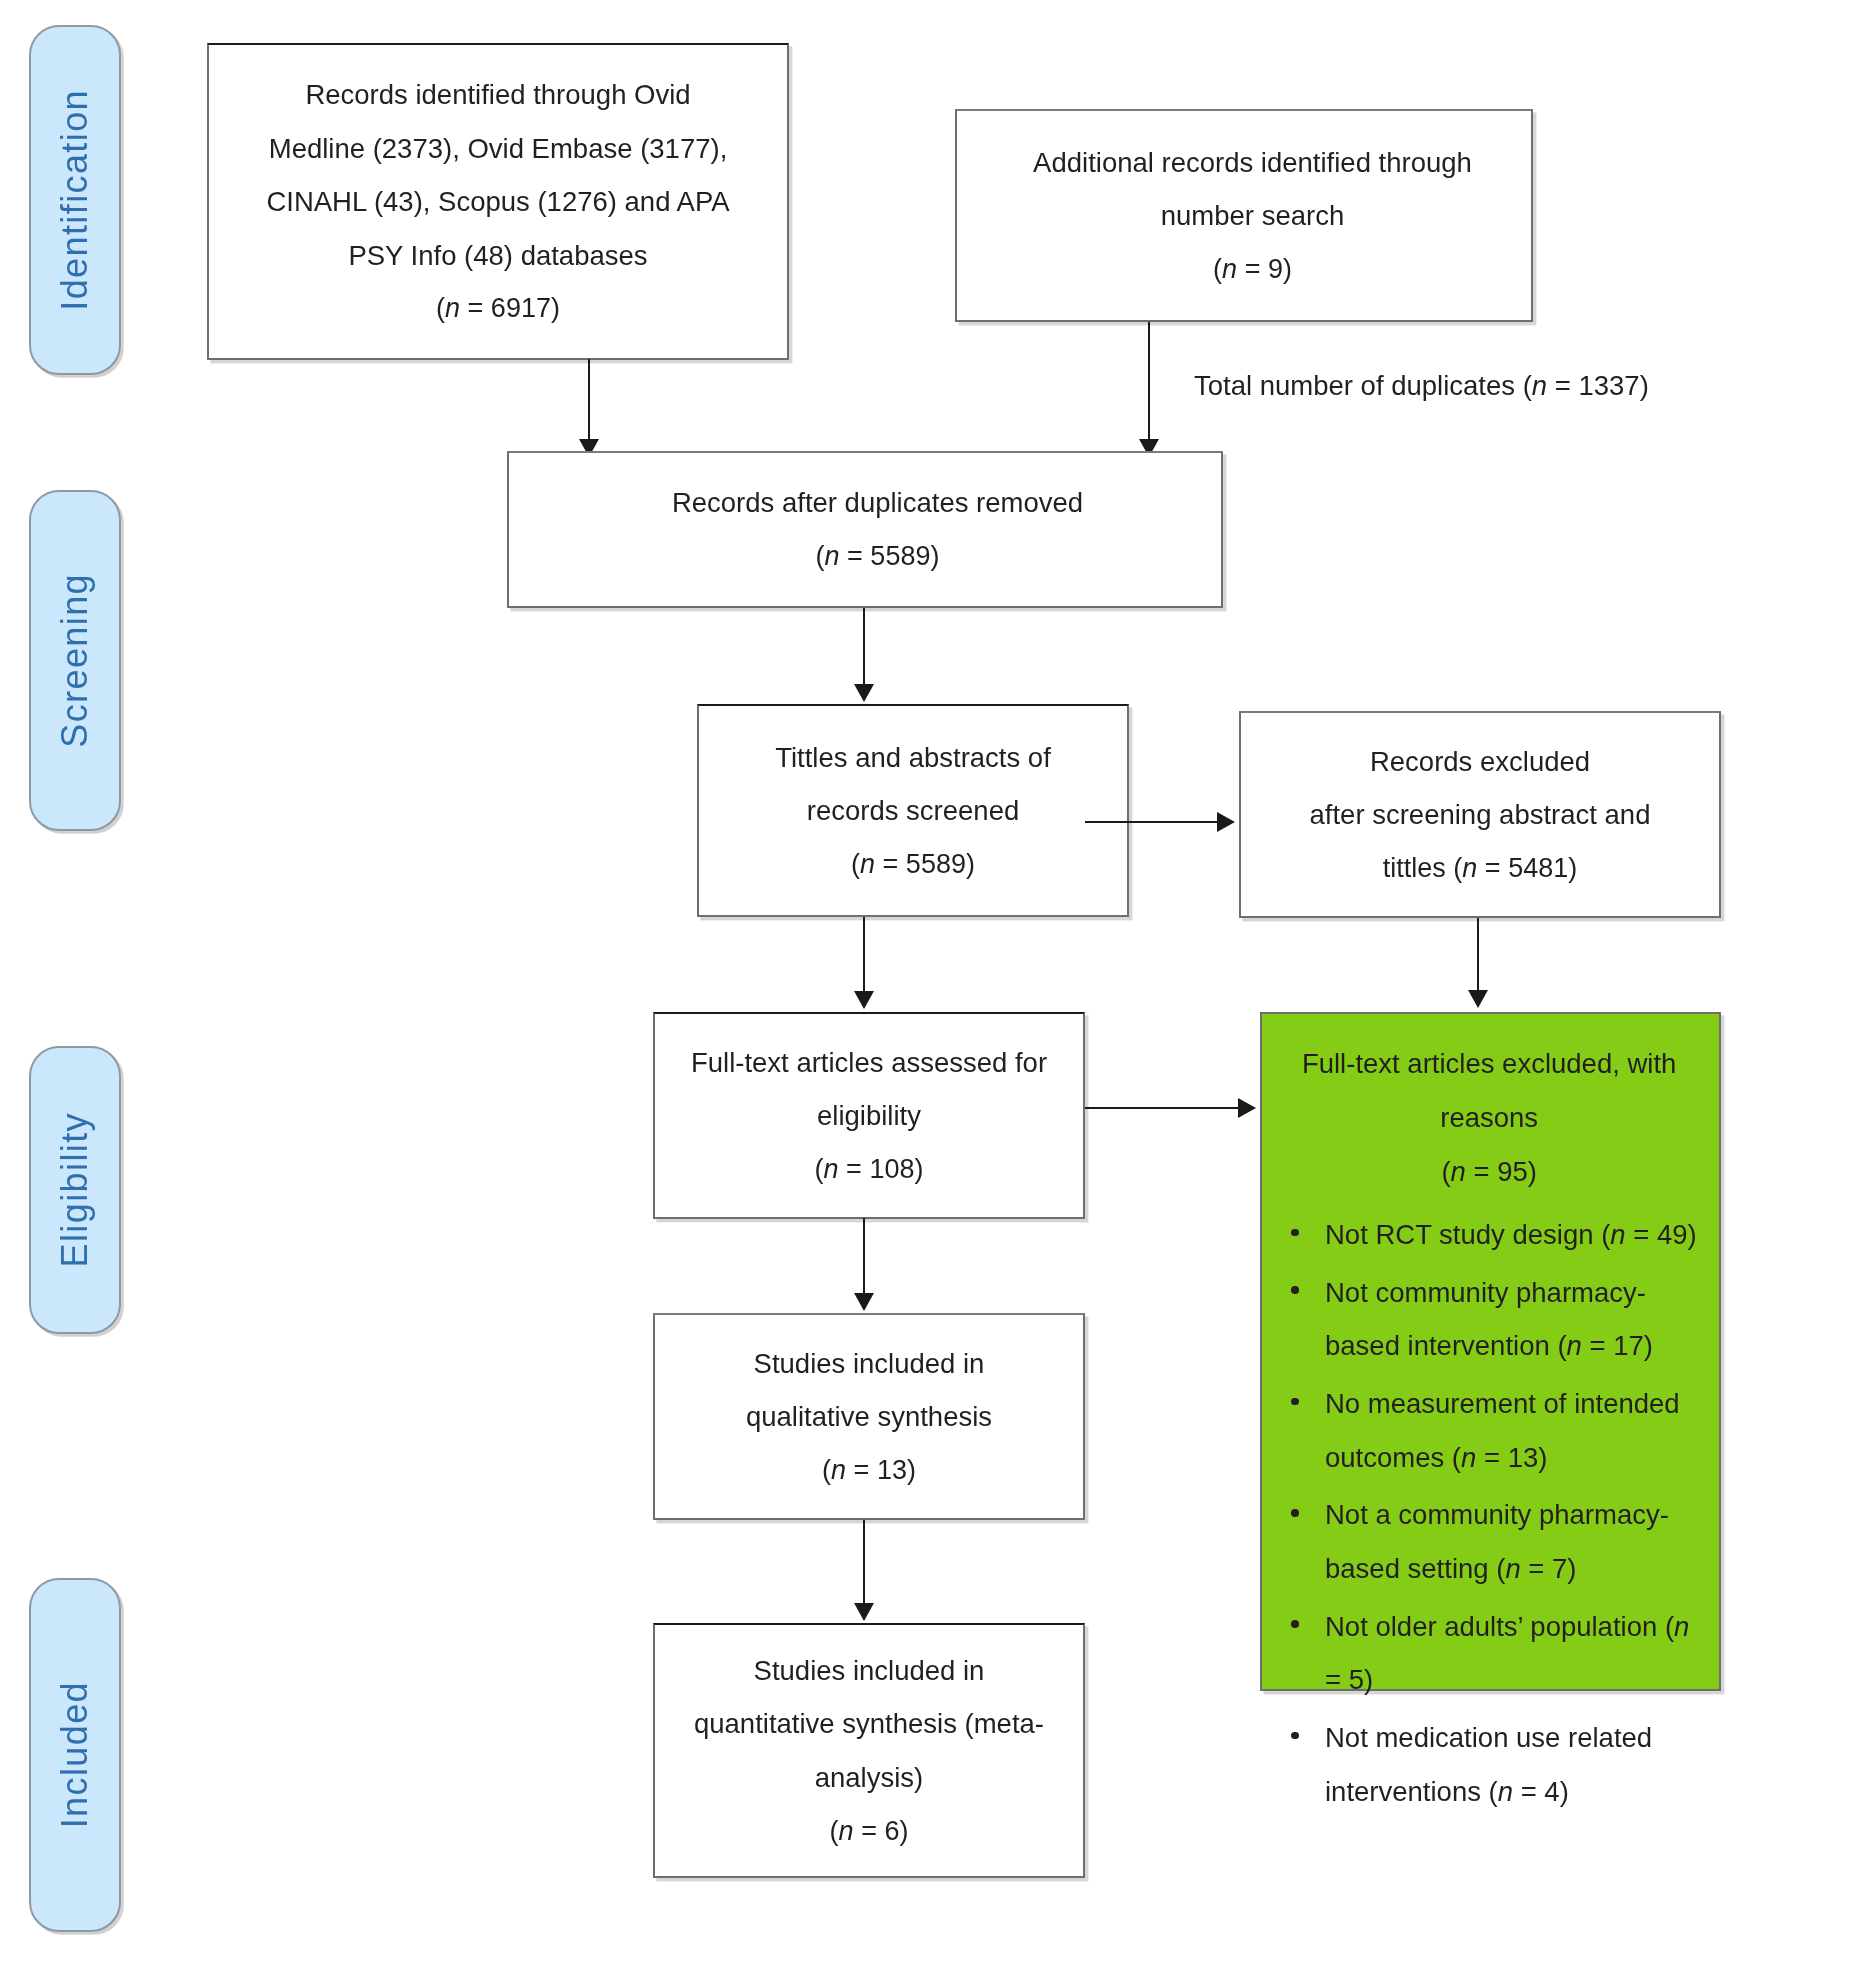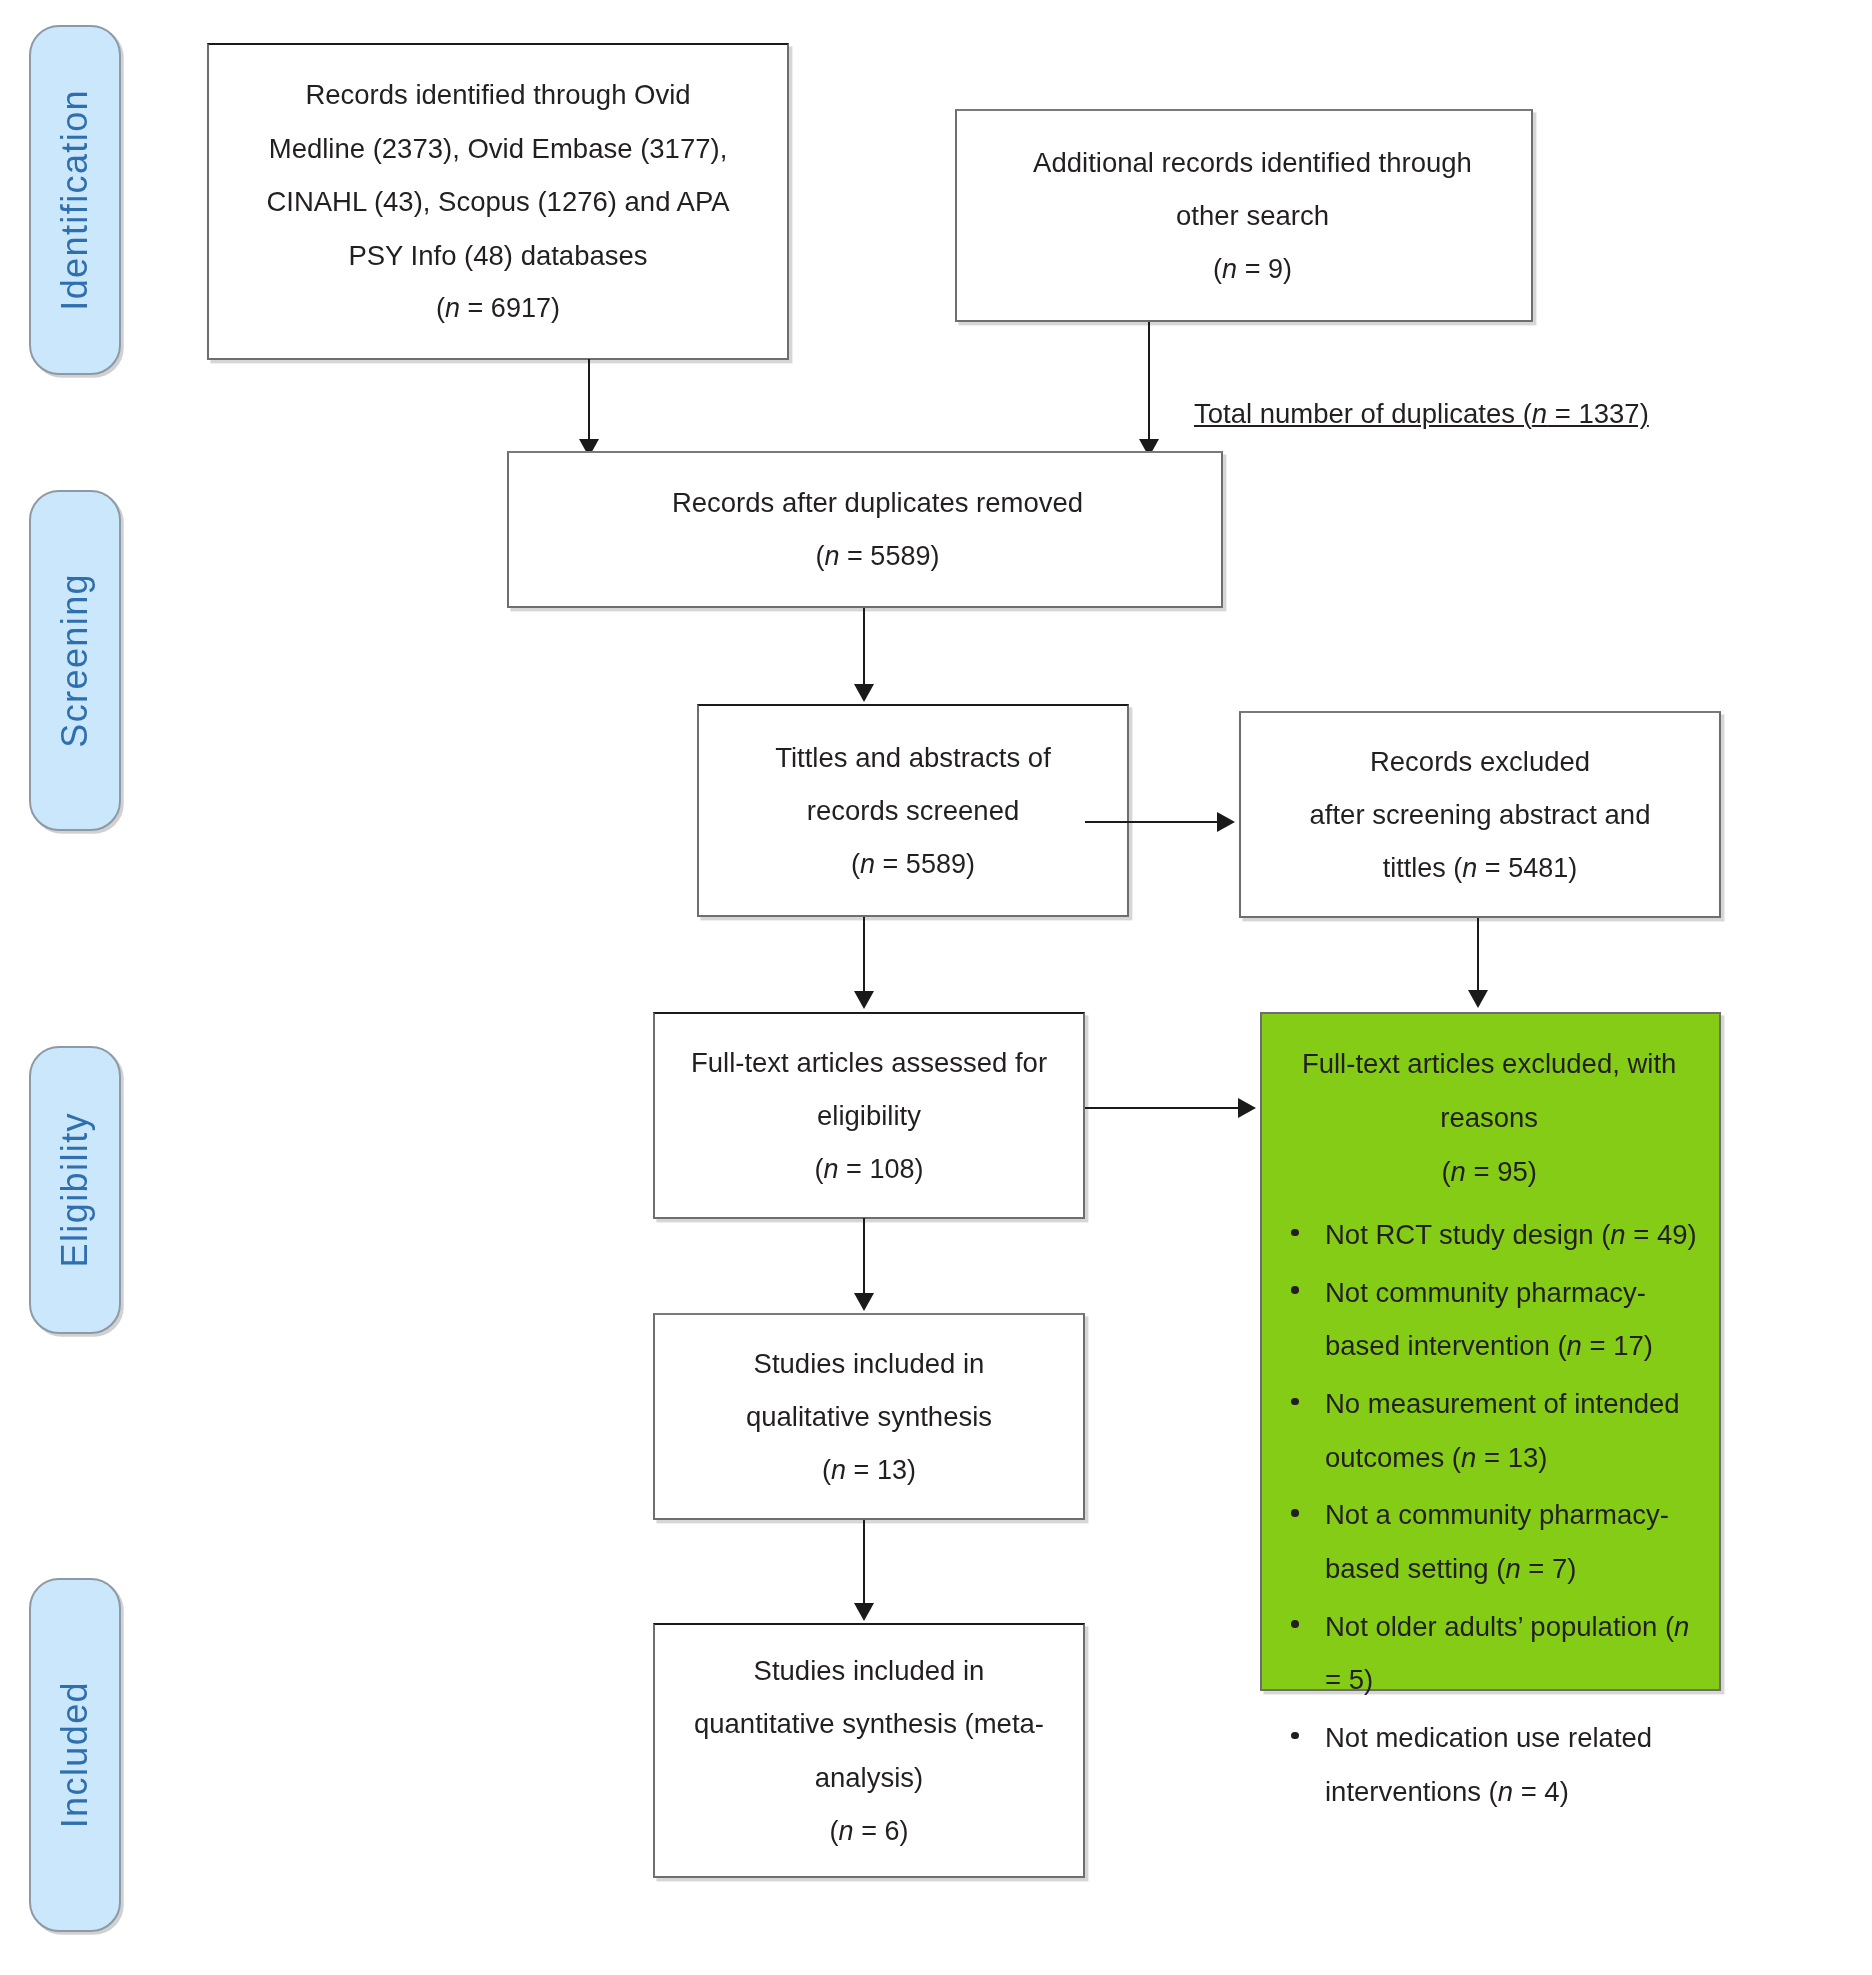--- a/index.html
+++ b/index.html
@@ -161,33 +161,33 @@
     <div class="line">Medline (2373), Ovid Embase (3177),</div>
     <div class="line">CINAHL (43), Scopus (1276) and APA</div>
     <div class="line">PSY Info (48) databases</div>
     <div class="nline">
       <span>(</span><span class="ital">n</span><span> = 6917)</span>
     </div>
   </div>
 
   <div class="flow-box soft-top" style="left:955px; top:109px; width:578px; height:213px;padding-left:32px;">
     <div class="line">Additional records identified through</div>
-    <div class="line">other search</div>
+    <div class="line">number search</div>
     <div class="nline">
       <span>(</span><span class="ital">n</span><span> = 9)</span>
     </div>
   </div>
 
   <div class="vline" style="left:588px; top:359px; height:83px;"></div>
   <div class="arrow-down" style="left:579px; top:439px;"></div>
 
   <div class="vline" style="left:1148px; top:322px; height:120px;"></div>
   <div class="arrow-down" style="left:1139px; top:439px;"></div>
 
-  <div class="caption" style="left:1194px; top:397px;text-decoration:underline;">
+  <div class="caption" style="left:1194px; top:369px;">
     <span>Total number of duplicates (</span><span class="ital">n</span><span> = 1337)</span>
   </div>
 
   <div class="flow-box soft-top" style="left:507px; top:451px; width:716px; height:157px;padding-left:40px;">
     <div class="line">Records after duplicates removed</div>
     <div class="nline">
       <span>(</span><span class="ital">n</span><span> = 5589)</span>
     </div>
   </div>
 

